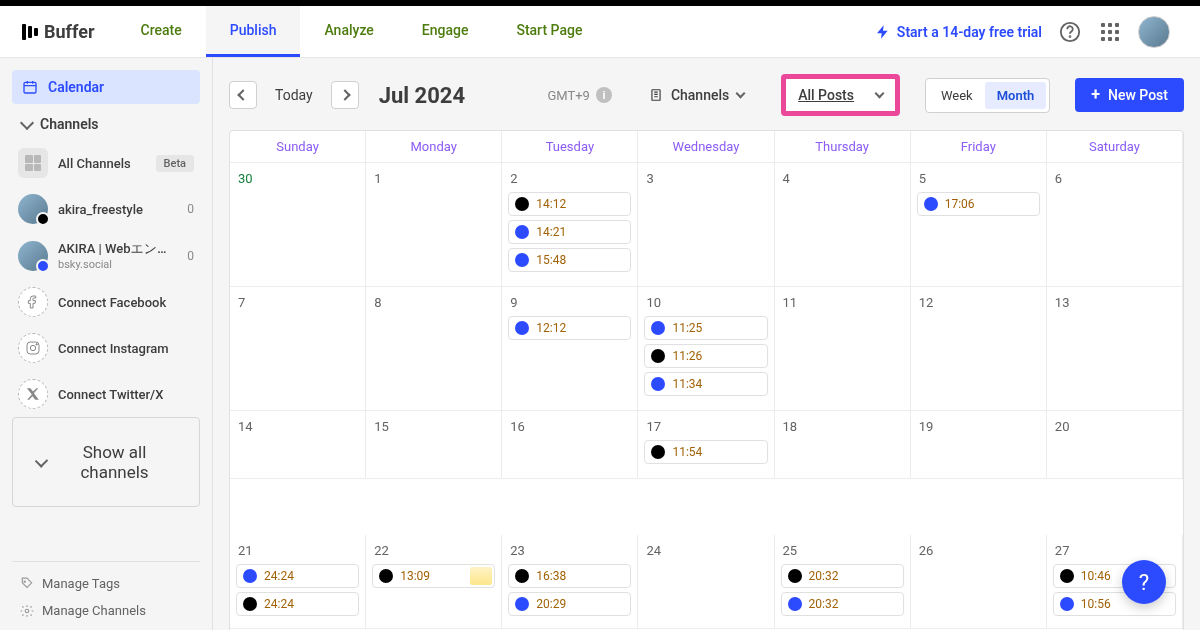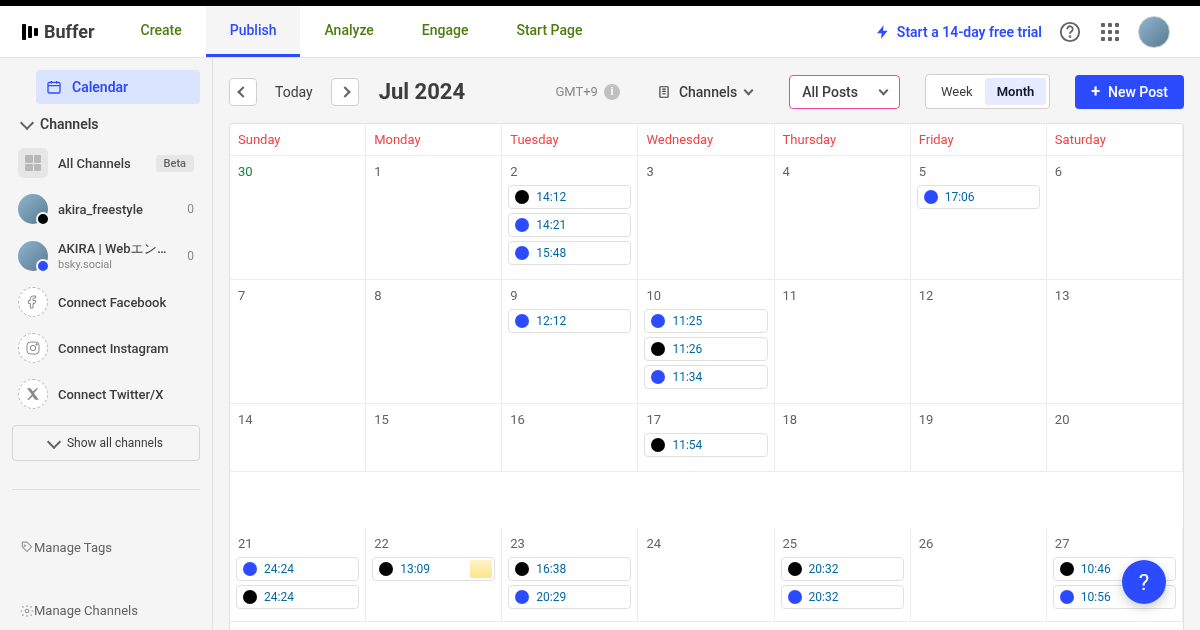--- a/index.html
+++ b/index.html
@@ -15,65 +15,65 @@
 .nav-item { padding: 0 24px; display: flex; align-items: center; color: #4d7c0f; font-weight: 500; cursor: pointer; border-bottom: 3px solid transparent; }
 .nav-item.active { background: #f5f5f5; color: #2c4bff; border-bottom-color: #2c4bff; }
 .header-right { margin-left: auto; display: flex; align-items: center; gap: 16px; padding-right: 30px; }
 .trial { color: #2c4bff; font-weight: 600; display: flex; align-items: center; gap: 6px; cursor: pointer; }
 .icon-btn { width: 24px; height: 24px; display: flex; align-items: center; justify-content: center; cursor: pointer; color: #636363; }
 .apps-grid { display: grid; grid-template-columns: repeat(3, 4px); grid-template-rows: repeat(3, 4px); gap: 3px; }
 .apps-grid span { background: #636363; border-radius: 1px; }
 .avatar { width: 32px; height: 32px; border-radius: 50%; background: linear-gradient(135deg, #8fb5d0, #5a7a8f); border: 1px solid #ccc; }
 .main { display: flex; height: calc(100% - 58px); }
 .sidebar { width: 212px; padding: 12px; overflow: hidden; position: relative; }
-.sb-item { display: flex; align-items: center; gap: 10px; padding: 9px 10px; border-radius: 4px; color: #3d3d3d; font-weight: 500; margin-left: 24px; }
+.sb-item { display: flex; align-items: center; gap: 10px; padding: 9px 10px; border-radius: 4px; color: #3d3d3d; font-weight: 500; }
 .sb-item.active { background: #dbe4ff; color: #2c4bff; font-weight: 600; }
 .sb-item.clickable { cursor: pointer; }
 .sb-section { display: flex; align-items: center; gap: 8px; padding: 12px 10px 8px; font-weight: 600; color: #3d3d3d; }
 .chevron-down { width: 10px; height: 10px; border-right: 2px solid #636363; border-bottom: 2px solid #636363; transform: rotate(45deg); margin-top: -3px; }
 .chevron-left { width: 8px; height: 8px; border-left: 2px solid #636363; border-bottom: 2px solid #636363; transform: rotate(45deg); }
 .chevron-right { width: 8px; height: 8px; border-right: 2px solid #636363; border-top: 2px solid #636363; transform: rotate(45deg); }
 .chan-row { display: flex; align-items: center; padding: 8px 6px; cursor: pointer; gap: 10px; }
 .chan-avatar { width: 30px; height: 30px; border-radius: 50%; background: linear-gradient(135deg, #8fb5d0, #5a7a8f); position: relative; flex-shrink: 0; }
 .chan-avatar.dashed { background: #fff; border: 1px dashed #b8b8b8; display: flex; align-items: center; justify-content: center; }
 .chan-avatar.grid-ic { background: #e6e6e6; display: grid; grid-template-columns: 1fr 1fr; gap: 1px; padding: 7px; border-radius: 6px; }
 .chan-avatar.grid-ic span { background: #b8b8b8; border-radius: 1px; }
 .chan-badge { position: absolute; bottom: -2px; right: -2px; width: 14px; height: 14px; border-radius: 50%; background: #000; border: 2px solid #f5f5f5; }
 .chan-badge.blue { background: #2c4bff; }
 .chan-text { flex: 1; min-width: 0; }
 .chan-name { font-size: 13px; font-weight: 500; white-space: nowrap; overflow: hidden; text-overflow: ellipsis; }
 .chan-sub { font-size: 11px; color: #888; }
 .chan-count { font-size: 12px; color: #888; }
 .beta { background: #e6e6e6; color: #636363; font-size: 11px; padding: 2px 8px; border-radius: 3px; font-weight: 500; }
-.show-all { border: 1px solid #d6d6d6; border-radius: 4px; padding: 10px; text-align: center; margin-top: 8px; font-size: 12px; cursor: pointer; display: flex; align-items: center; justify-content: center; gap: 8px; }
+.show-all { border: 1px solid #d6d6d6; border-radius: 4px; padding: 24px; text-align: center; margin-top: 0; font-size: 17px; cursor: pointer; display: flex; align-items: center; justify-content: center; gap: 8px; }
 .sb-bottom { position: absolute; bottom: 6px; left: 12px; right: 12px; border-top: 1px solid #e0e0e0; padding-top: 8px; }
-.sb-bottom .row { display: flex; align-items: center; padding: 6px 8px; font-size: 13px; color: #636363; cursor: pointer; margin-top: 36px; }
+.sb-bottom .row { display: flex; align-items: center; gap: 8px; padding: 6px 8px; font-size: 13px; color: #636363; cursor: pointer; }
 .content { flex: 1; border-left: 1px solid #e0e0e0; padding: 16px; background: #f5f5f5; overflow: hidden; }
 .toolbar { display: flex; align-items: center; margin-bottom: 14px; gap: 12px; }
 .arrow-btn { width: 28px; height: 28px; border: 1px solid #d0d0d0; border-radius: 4px; background: #fff; display: flex; align-items: center; justify-content: center; cursor: pointer; }
 .today-btn { font-size: 14px; color: #3d3d3d; cursor: pointer; padding: 0 6px; }
 .month-title { font-size: 22px; font-weight: 700; margin-left: 8px; }
 .toolbar-right { margin-left: auto; display: flex; align-items: center; gap: 25px; }
 .tz { color: #888; font-size: 13px; display: flex; align-items: center; gap: 6px; }
 .info-ic { width: 16px; height: 16px; border-radius: 50%; background: #c0c0c0; color: #fff; font-size: 11px; display: flex; align-items: center; justify-content: center; font-weight: 700; }
 .filter-btn { display: flex; align-items: center; gap: 8px; padding: 8px 12px; cursor: pointer; font-weight: 500; color: #3d3d3d; }
-.boxed { border: 1px solid #ec4899; background: #fff; border-radius: 4px; }
+.boxed { border: 5px solid #ec4899; background: #fff; border-radius: 4px; text-decoration: underline; }
 .wm-toggle { display: flex; border: 1px solid #d0d0d0; border-radius: 4px; background: #fff; padding: 3px; }
 .wm-toggle span { padding: 6px 12px; border-radius: 3px; cursor: pointer; font-size: 13px; }
-.wm-toggle span.active { background: #e6ebff; color: #0f172a; font-weight: 600; }
+.wm-toggle span.active { background: #e6ebff; color: #1d4ed8; font-weight: 600; }
 .new-post { background: #2c4bff; color: #fff; padding: 9px 16px; border-radius: 4px; display: flex; align-items: center; gap: 8px; cursor: pointer; font-weight: 500; }
 .plus { font-size: 16px; font-weight: 700; line-height: 1; }
 .calendar { border: 1px solid #e0e0e0; border-radius: 4px; background: #fff; overflow: hidden; }
 .cal-head { display: grid; grid-template-columns: repeat(7, 1fr); }
-.dow { padding: 8px; text-align: left; font-size: 13px; color: #ef4444; border-right: 1px solid #ececec; border-bottom: 1px solid #ececec; }
+.dow { padding: 8px; text-align: center; font-size: 13px; color: #8b5cf6; border-right: 1px solid #ececec; border-bottom: 1px solid #ececec; }
 .cal-body { display: grid; grid-template-columns: repeat(7, 1fr); grid-auto-rows: 1fr; }
 .cell { border-right: 1px solid #ececec; border-bottom: 1px solid #ececec; padding: 6px; display: flex; flex-direction: column; gap: 4px; cursor: pointer; height: 100%; }
 .daynum { font-size: 13px; color: #636363; padding: 2px; }
 .daynum.muted { color: #15803d; }
-.event { display: flex; align-items: center; gap: 7px; border: 1px solid #e0e0e0; border-radius: 4px; padding: 4px 6px; font-size: 12px; color: #0369a1; position: relative; }
+.event { display: flex; align-items: center; gap: 7px; border: 1px solid #e0e0e0; border-radius: 4px; padding: 4px 6px; font-size: 12px; color: #a16207; position: relative; }
 .ev-ic { width: 14px; height: 14px; border-radius: 50%; flex-shrink: 0; }
 .ev-ic.threads { background: #000; }
 .ev-ic.bsky { background: #2c4bff; }
 .ev-thumb { position: absolute; right: 2px; top: 2px; bottom: 2px; width: 22px; background: linear-gradient(#fef3c7, #fde68a); border-radius: 2px; }
 .help-fab { position: fixed; bottom: 26px; right: 34px; width: 44px; height: 44px; border-radius: 50%; background: #2c4bff; color: #fff; font-size: 22px; display: flex; align-items: center; justify-content: center; cursor: pointer; box-shadow: 0 4px 12px rgba(0,0,0,.2); }
 svg { display: block; }
 </style>
 </head>
 <body>
 

